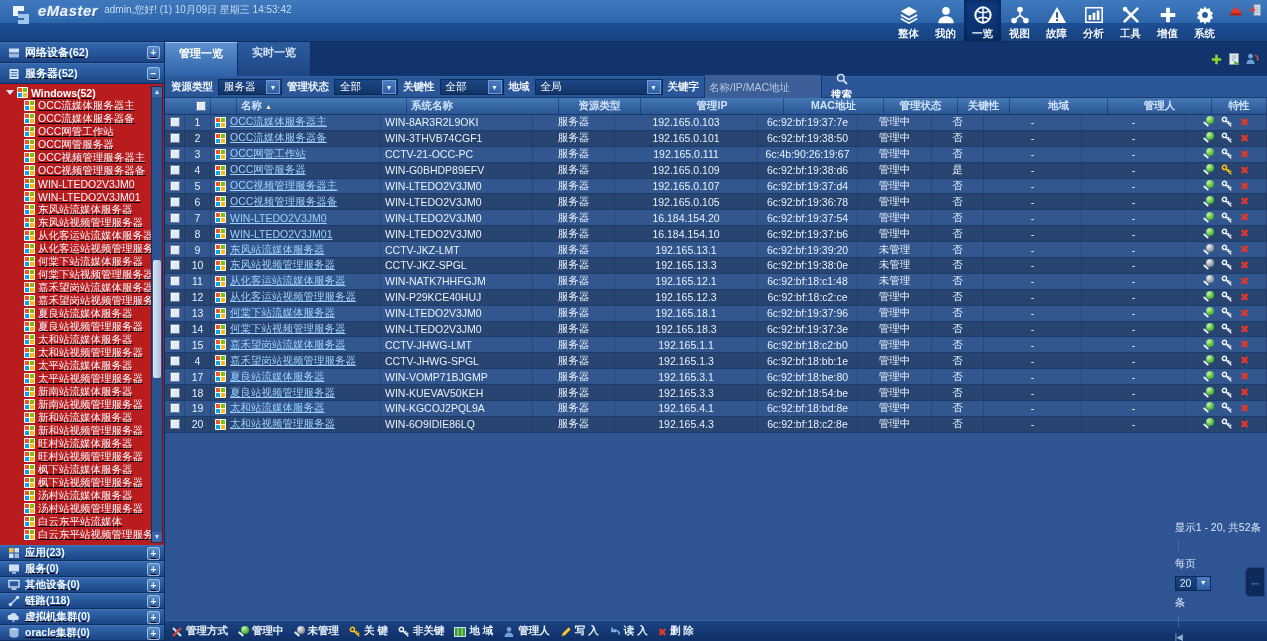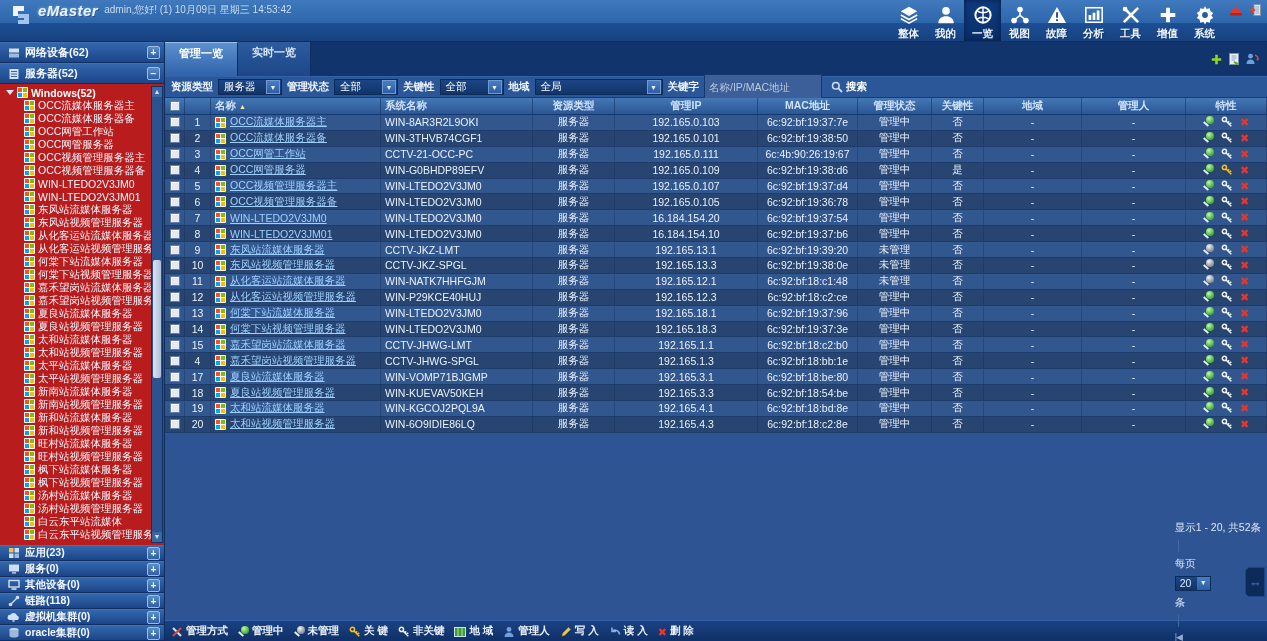--- a/index.html
+++ b/index.html
@@ -18,21 +18,21 @@
   .nav-item{width:37px;display:flex;flex-direction:column;align-items:center;justify-content:flex-start;padding-top:4px;gap:2px;cursor:pointer;}
   .nav-item.active{background:linear-gradient(180deg,#0e3c82,#0a2f68);box-shadow:inset 0 0 6px #061d45;}
   .nico{width:21px;height:21px;display:flex;align-items:center;justify-content:center;}
   .nico svg{width:20px;height:20px;display:block;}
   .nlabel{font-size:10.5px;font-weight:bold;color:#f2f7ff;text-shadow:1px 1px 0 #143a70;white-space:nowrap;}
   .corner{position:absolute;top:3px;right:5px;display:flex;gap:5px;}
   .corner span{cursor:pointer;display:block;}
 
   
   .main{display:flex;height:599px;}
-  aside{width:165px;background:#1d4282;border-right:1px solid #0e2c5c;display:flex;flex-direction:column;}
+  aside{width:165px;background:#1d4282;border-right:1px solid #0e2c5c;display:flex;flex-direction:column;text-decoration:underline;}
   .sec{height:21px;flex:none;display:flex;align-items:center;gap:5px;padding:0 4px 0 7px;background:linear-gradient(180deg,#3367ad,#1c4587);border-top:1px solid #3f72b4;border-bottom:1px solid #102f63;cursor:pointer;}
   .sec.small{height:16px;}
   .sec .slabel{font-size:11px;font-weight:bold;color:#f3f8ff;flex:1;white-space:nowrap;overflow:hidden;}
   .sec.small .slabel{font-size:10.5px;}
   .sicon{width:13px;height:12px;display:flex;align-items:center;justify-content:center;}
   .sicon svg{display:block}
   .toggle{width:13px;height:13px;flex:none;background:linear-gradient(180deg,#5d8cc8,#2d5fa4);border:1px solid #9cbde6;border-radius:2px;color:#eef5ff;font-size:10px;line-height:11px;text-align:center;font-weight:bold;cursor:pointer;}
 
   .tree{flex:1;position:relative;background:#b91c1c;overflow:hidden;padding:2px 1px 0 6px;}
   .trow-root{display:flex;align-items:center;gap:3px;height:13px;font-size:10.5px;font-weight:bold;color:#ffffff;white-space:nowrap;cursor:pointer;}
@@ -58,26 +58,26 @@
 
   
   .filterbar{height:21px;flex:none;background:#2b5799;border-bottom:1px solid #173a72;display:flex;align-items:center;padding-left:6px;gap:5px;}
   .flabel{font-size:10.5px;font-weight:bold;color:#f0f6ff;white-space:nowrap;}
   .fselect{height:16px;width:64px;display:inline-flex;align-items:center;justify-content:space-between;background:linear-gradient(180deg,#1b4585,#123567);border:1px solid #0a2a58;cursor:pointer;}
   .fselect.wide{width:128px;}
   .fval{font-size:10.5px;color:#fff;padding-left:5px;white-space:nowrap;}
   .farrow{width:14px;height:14px;margin-right:1px;background:linear-gradient(180deg,#4a7dc0,#2d5ea5);border:1px solid #6f9ad0;color:#eaf3ff;font-size:7px;line-height:13px;text-align:center;}
   .search-input{height:16px;width:118px;background:#3c5f99;border:1px solid #17386b;color:#e6eefa;font-size:10.5px;padding:12px 4px;outline:none;}
   .search-input::placeholder{color:#b9c8de;}
-  .search-btn{display:flex;align-items:center;gap:3px;background:none;border:none;color:#fff;font-size:10.5px;font-weight:bold;cursor:pointer;padding:0 4px;}
+  .search-btn{display:flex;align-items:center;gap:3px;background:none;border:none;color:#fff;font-size:10.5px;font-weight:bold;cursor:pointer;padding:0 4px;flex-direction:column;}
 
   
   .grid{display:grid;grid-template-columns:20px 26px 170px 152px 82px 143px 100px 74px 52px 98px 104px 1fr;}
   .thead{height:17px;flex:none;background:linear-gradient(180deg,#4478b6,#2b5694);border-bottom:1px solid #153néant{}}
-  .thead{border-bottom:1px solid #15386e;}
+  .thead{border-bottom:1px solid #15386e;padding-left:26px;}
   .thead .hc{font-size:10.5px;font-weight:bold;color:#cfe2fa;display:flex;align-items:center;justify-content:center;border-right:1px solid rgba(10,35,80,.45);overflow:hidden;white-space:nowrap;}
   .thead .hc.left{justify-content:flex-start;padding-left:4px;}
   .sortarrow{font-size:7px;color:#ffe9a8;margin-left:3px;}
   .trow{height:15.9px;border-bottom:1px solid #1d3c6e;cursor:pointer;}
   .trow.odd{background:#32568e;}
   .trow.even{background:#274570;}
   .trow .c{display:flex;align-items:center;justify-content:center;font-size:10.5px;color:#e9f1fc;border-right:1px solid rgba(10,30,70,.25);overflow:hidden;white-space:nowrap;}
   .trow .c.left{justify-content:flex-start;padding-left:4px;gap:4px;}
   .trow .c a{color:#9dd0ff;text-decoration:underline;cursor:pointer;}
   .cb{width:10px;height:10px;background:#e3eaf4;border:1px solid #68809f;box-shadow:inset 1px 1px 0 #ffffff;cursor:pointer;}

